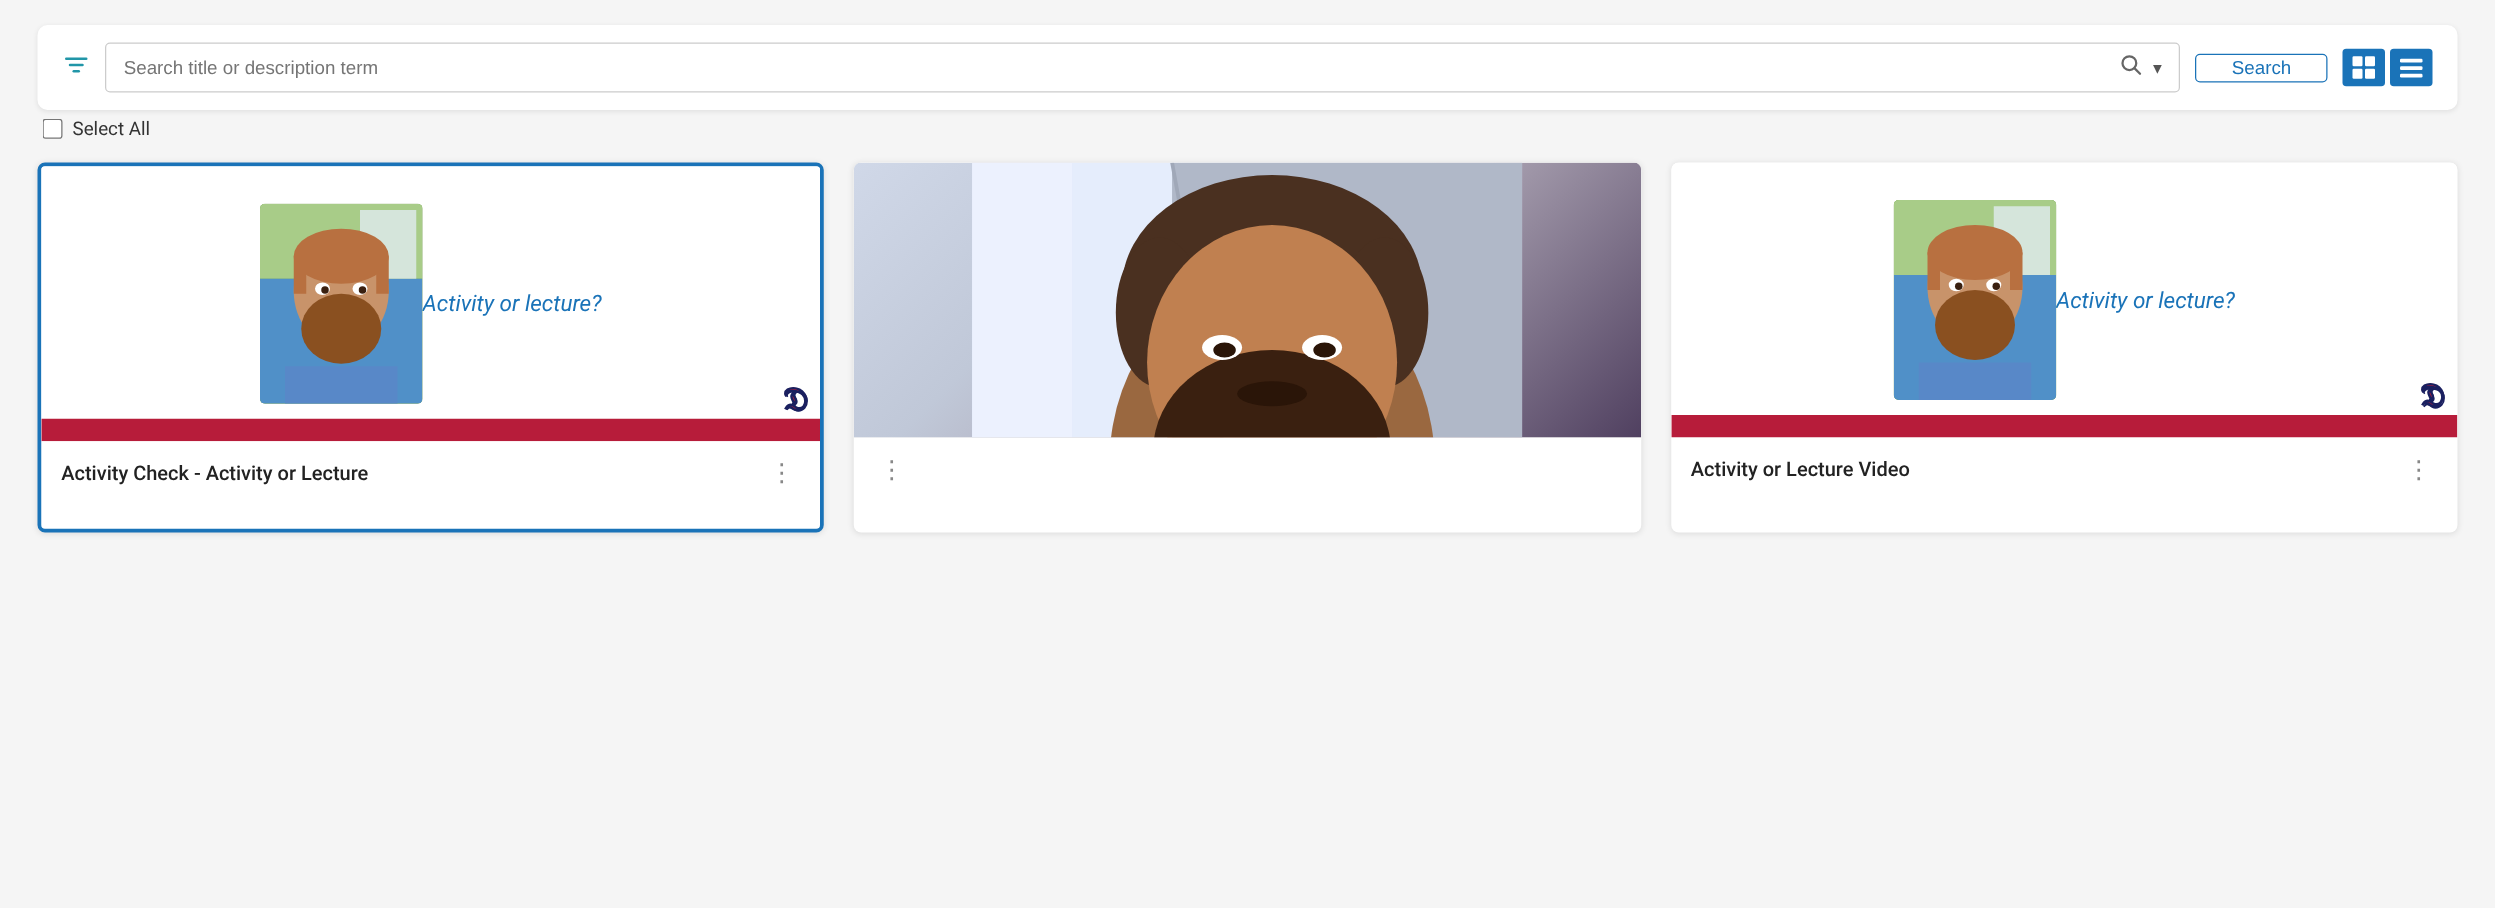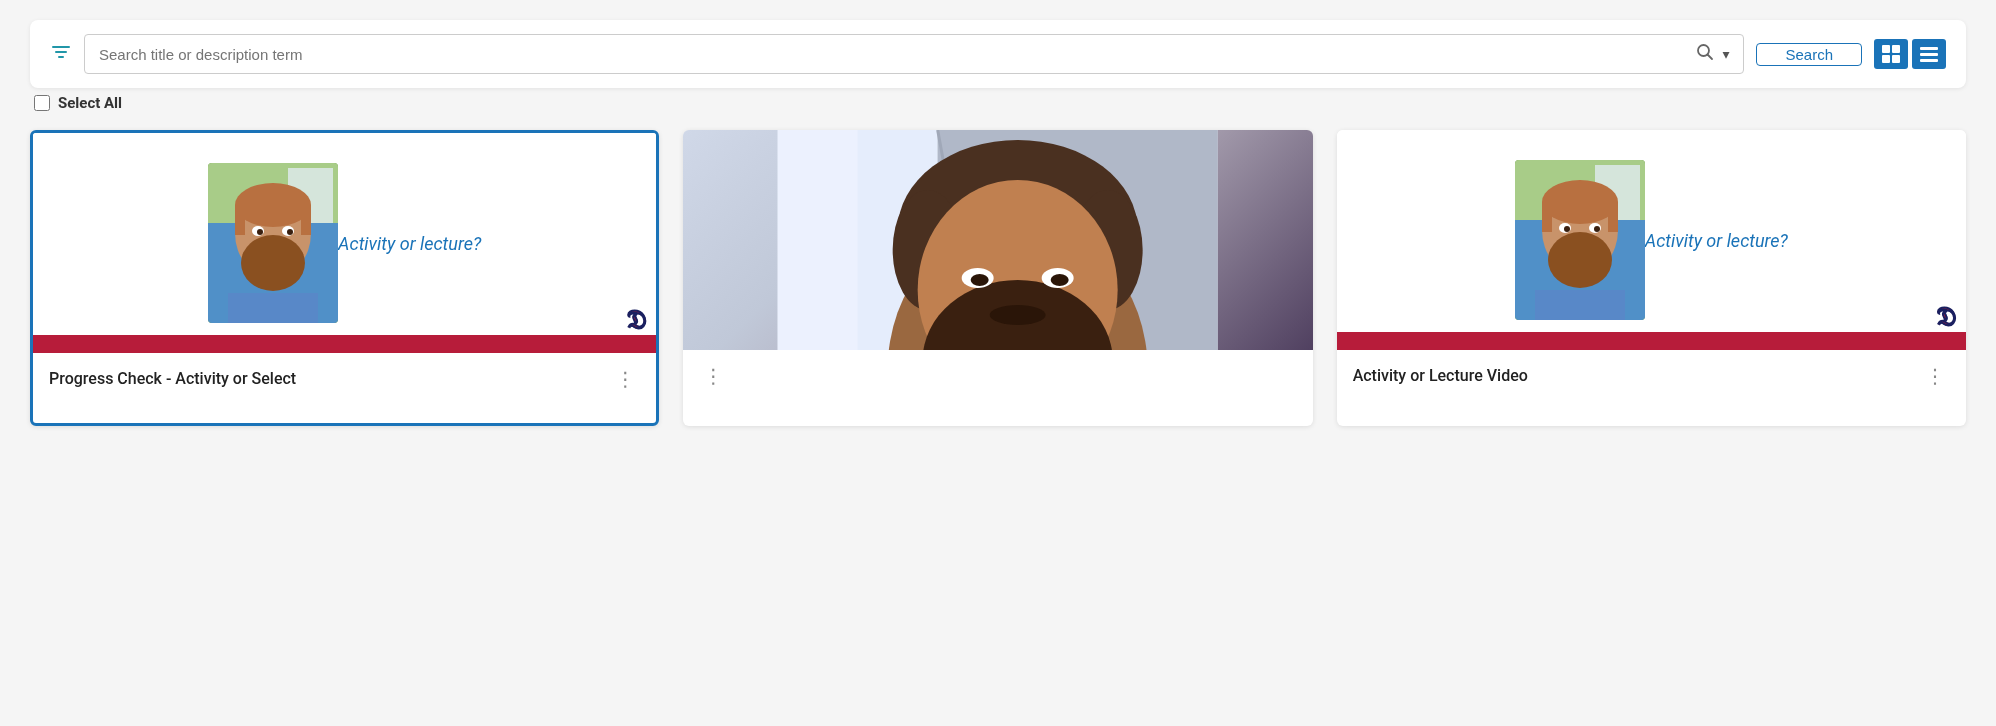--- a/index.html
+++ b/index.html
@@ -100,21 +100,20 @@
 
     .select-all-row input[type="checkbox"] {
       width: 16px;
       height: 16px;
       cursor: pointer;
     }
 
     .select-all-label {
       font-size: 15px;
       color: #333;
-      font-weight: bold;
     }
 
     
     .cards-grid {
       display: grid;
       grid-template-columns: repeat(3, 1fr);
       gap: 24px;
     }
 
     .card {
@@ -339,21 +338,21 @@
 
             <rect x="20" y="130" width="90" height="30" fill="#5888c8"></rect>
           </svg>
         </div>
         <span class="thumb-text">Activity or lecture?</span>
       </div>
       <div class="card-logo">𝔇</div>
       <div class="card-bar"></div>
     </div>
     <div class="card-footer">
-      <span class="card-title">Progress Check - Activity or Select</span>
+      <span class="card-title">Activity Check - Activity or Lecture</span>
       <button class="card-menu-btn">⋮</button>
     </div>
   </div>
 
   <div class="card">
     <div class="card-thumbnail">
       <div class="card-thumb-video">
         <svg viewBox="0 0 440 220" width="100%" height="100%" xmlns="http://www.w3.org/2000/svg">
 
           <rect width="440" height="220" fill="#d8dce8"></rect>

